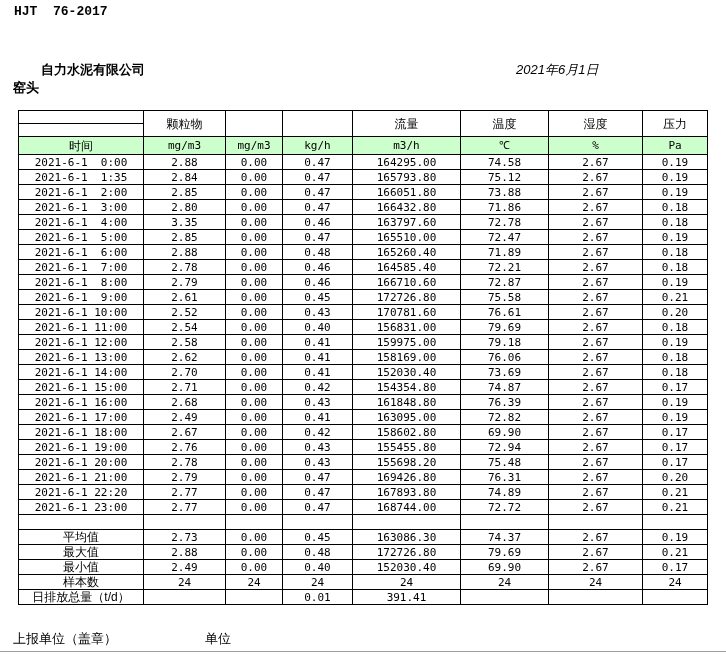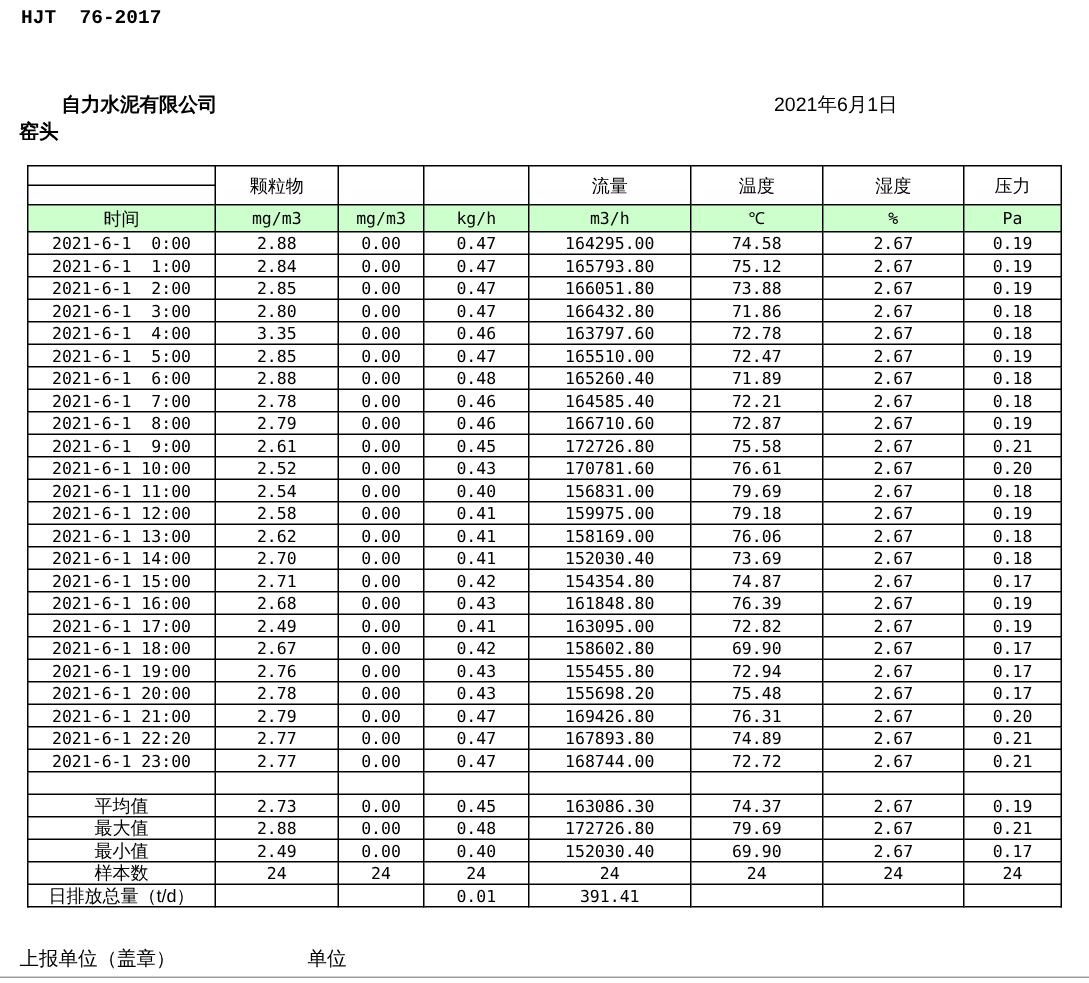--- a/index.html
+++ b/index.html
@@ -3,21 +3,21 @@
 <meta charset="utf-8">
 <style>
   html,body{margin:0;padding:0;background:#fff;}
   .page{position:relative;width:726px;height:655px;background:#ffffff;overflow:hidden;
         font-family:"Liberation Sans",sans-serif;color:#000;}
   .doc-code{position:absolute;left:14px;top:4px;font-family:Liberation Mono, monospace;
             font-size:13px;font-weight:bold;white-space:pre;}
   .title{position:absolute;left:145px;top:25px;font-size:16px;font-weight:bold;letter-spacing:1px;}
   .company{position:absolute;left:13px;top:61px;font-size:13px;font-weight:bold;margin-left:28px;}
   .station{position:absolute;left:13px;top:79px;font-size:13px;font-weight:bold;}
-  .date{position:absolute;left:516px;top:61px;font-size:13px;}
+  .date{position:absolute;left:516px;top:61px;font-size:13px;font-style:italic;}
   table.report{position:absolute;left:18px;top:110px;width:689px;border-collapse:collapse;
                table-layout:fixed;}
   table.report td{border:1px solid #000;text-align:center;vertical-align:middle;padding:0;
                   overflow:hidden;}
   tr.h13{height:13px;margin-top:17px;}
   tr.unit-row{height:18px;}
   tr.data-row,tr.spacer-row,tr.summary-row{height:15px;}
   .cjk{font-family:"Liberation Sans",sans-serif;font-size:12px;line-height:1;}
   .num{font-family:"DejaVu Sans Mono",monospace;font-size:11px;line-height:1;}
   .time{font-family:"DejaVu Sans Mono",monospace;font-size:11px;line-height:1;white-space:pre;}
@@ -78,21 +78,21 @@
           <td class="time">2021-6-1  0:00</td>
           <td class="num">2.88</td>
           <td class="num">0.00</td>
           <td class="num">0.47</td>
           <td class="num">164295.00</td>
           <td class="num">74.58</td>
           <td class="num">2.67</td>
           <td class="num">0.19</td>
         </tr>
         <tr class="data-row">
-          <td class="time">2021-6-1  1:00</td>
+          <td class="time">2021-6-1  1:35</td>
           <td class="num">2.84</td>
           <td class="num">0.00</td>
           <td class="num">0.47</td>
           <td class="num">165793.80</td>
           <td class="num">75.12</td>
           <td class="num">2.67</td>
           <td class="num">0.19</td>
         </tr>
         <tr class="data-row">
           <td class="time">2021-6-1  2:00</td>

